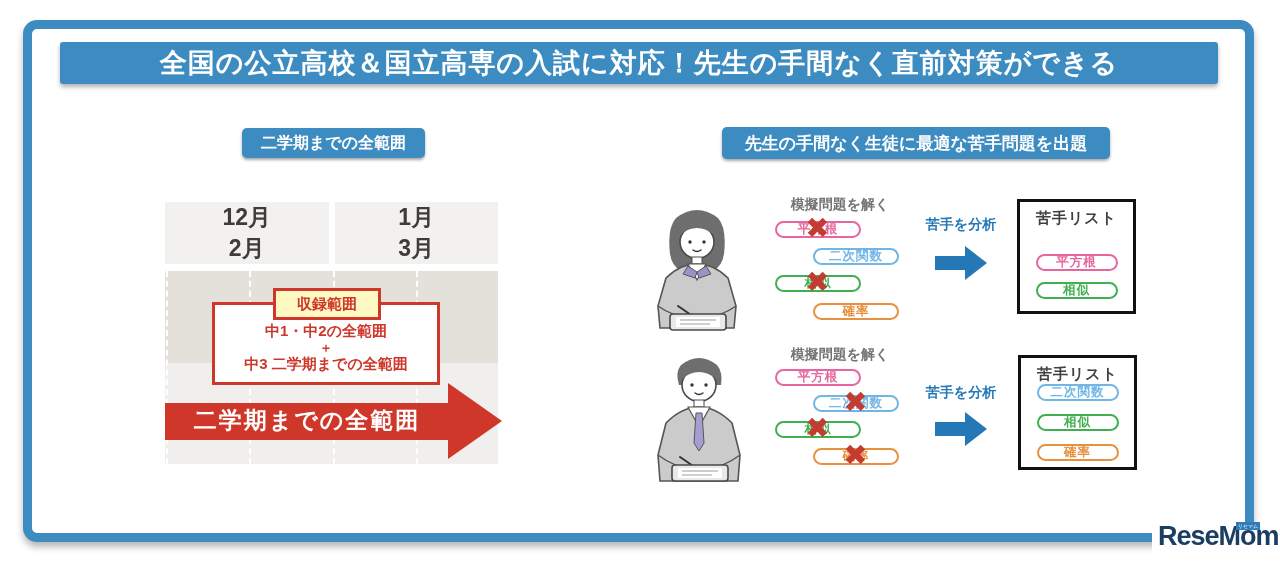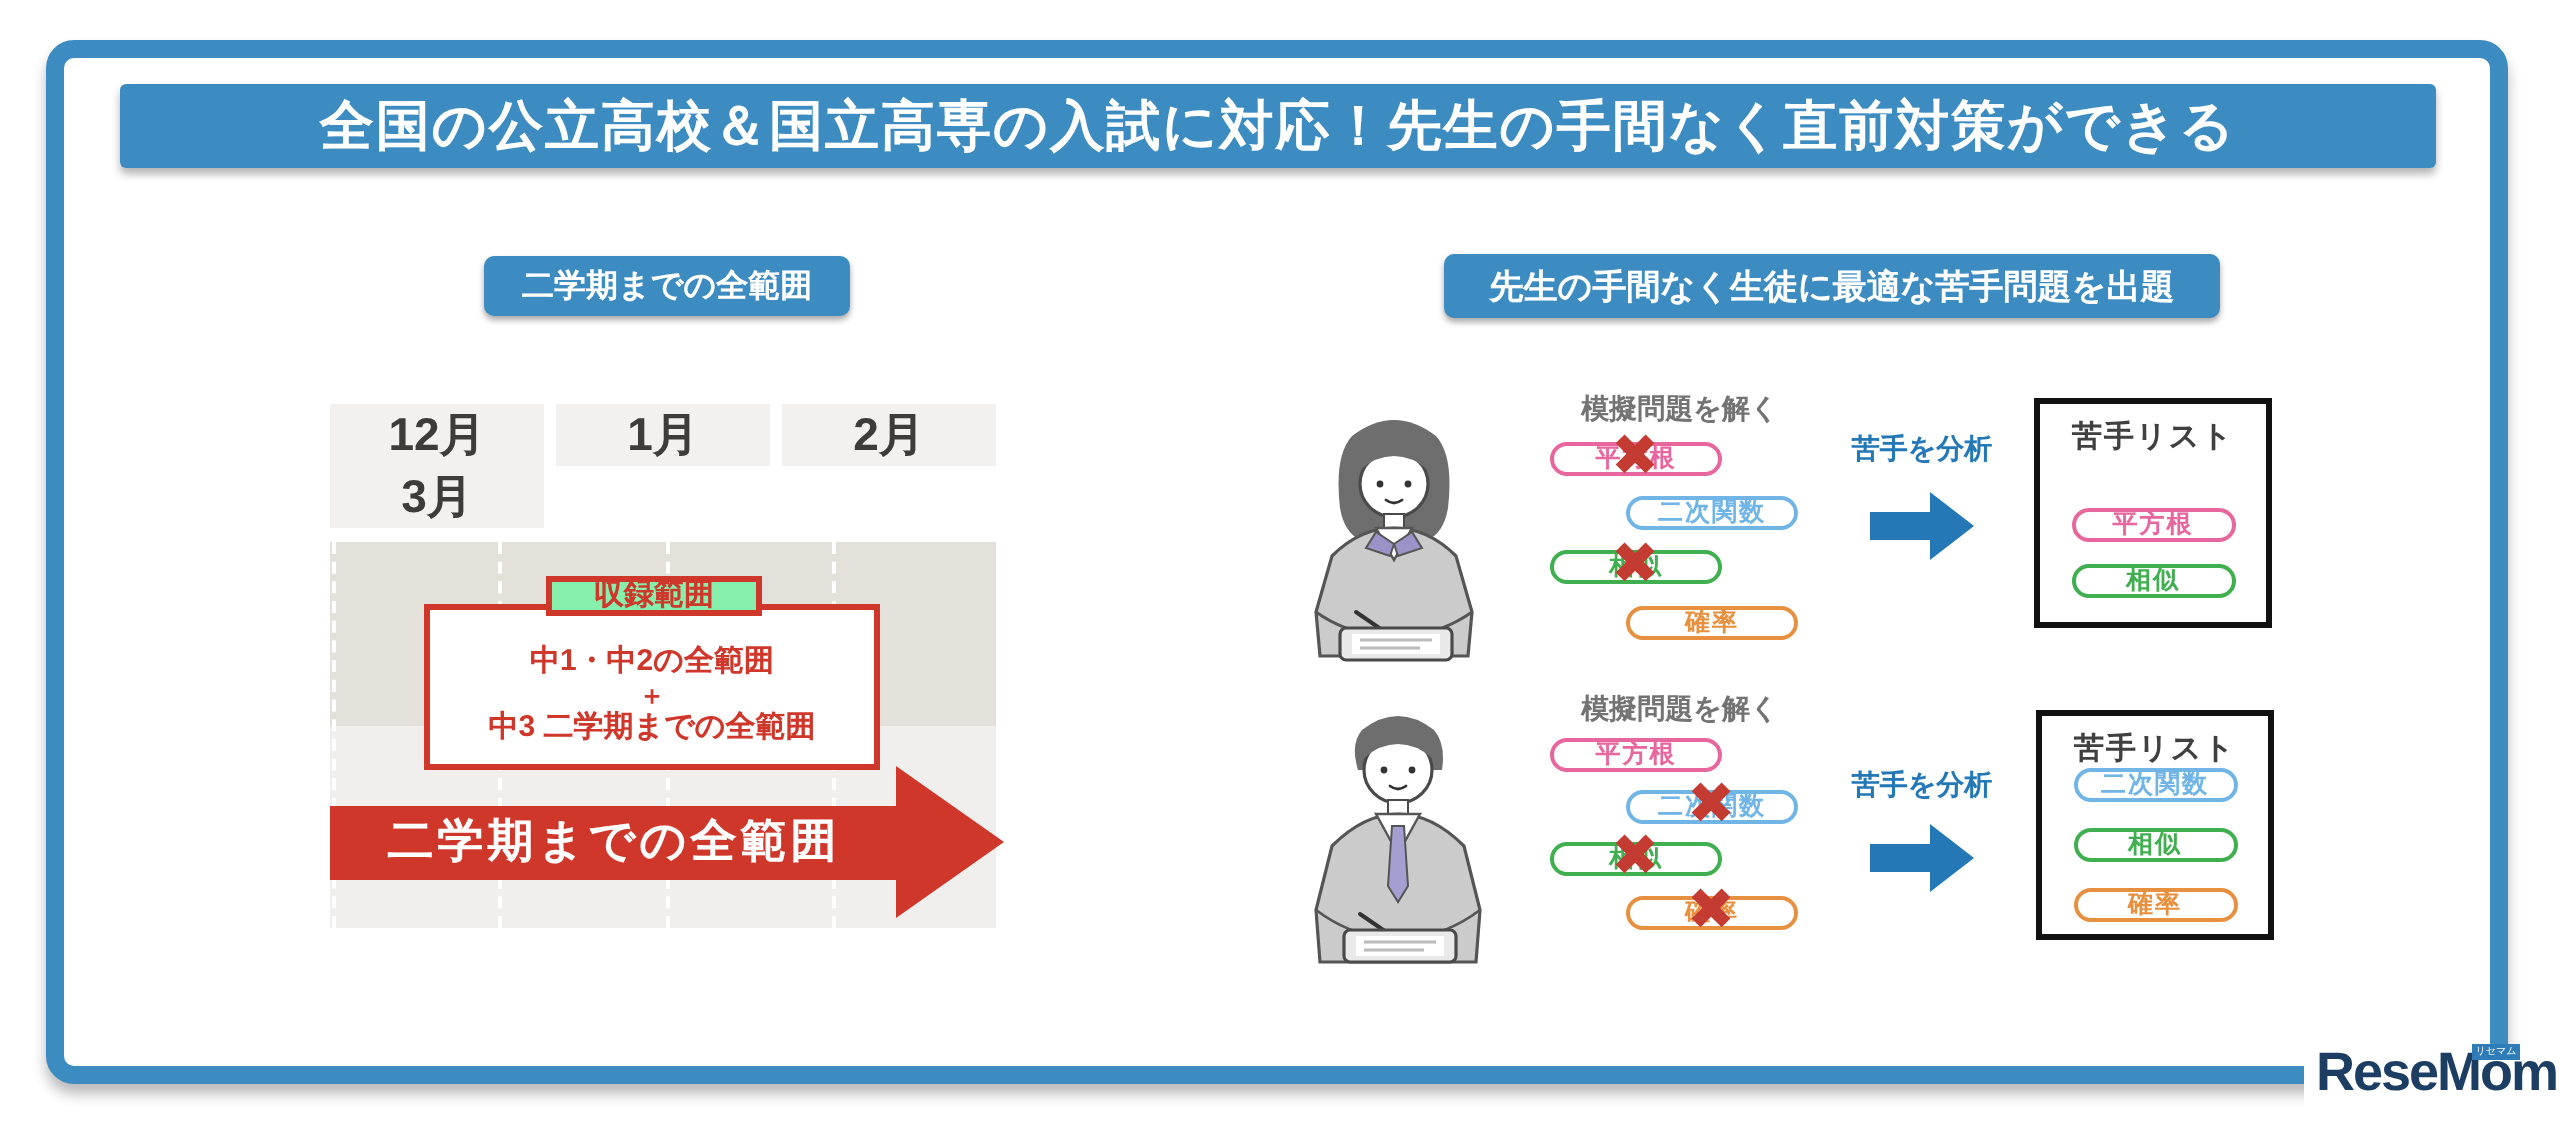--- a/index.html
+++ b/index.html
@@ -17,33 +17,33 @@
 
   .badge { position:absolute; background:#3d8cc1; color:#fff; font-weight:bold;
            display:flex; align-items:center; justify-content:center;
            border-radius:5px; box-shadow:0 2px 3px rgba(0,0,0,.35); }
   .badge.left  { left:242px; top:128px; width:183px; height:30px; font-size:16px; }
   .badge.right { left:722px; top:127px; width:388px; height:32px; font-size:17px; }
 
   
   .timeline { position:absolute; left:165px; top:202px; width:333px; height:262px; }
   .months { position:absolute; left:0; top:0; width:333px; height:60px;
-            display:grid; grid-template-columns:1fr 1fr 1fr; column-gap:6px; }
+            display:grid; grid-template-columns:1fr 1fr; column-gap:6px; }
   .month-cell { background:#f2f1ef; display:flex; align-items:center; justify-content:center;
                 font-size:23px; font-weight:bold; color:#3e3c3b; }
   .band-beige { position:absolute; left:0; top:69px; width:333px; height:92px; background:#e4e0da; }
   .band-gray  { position:absolute; left:0; top:161px; width:333px; height:101px; background:#f1efed; }
   .dash { position:absolute; top:69px; height:193px; width:0; border-left:2px dashed #fff; }
 
   .range-box { position:absolute; left:47px; top:100px; width:228px; height:83px;
                background:#fff; border:3px solid #cf372b; color:#cf372b;
                font-weight:bold; font-size:15px; text-align:center; line-height:1.25;
                padding-top:17px; }
-  .range-label { position:absolute; left:58px; top:-17px; width:108px; height:20px;
-                 background:#86efac; border:3px solid #cf372b; color:#cf372b;
+  .range-label { position:absolute; left:58px; top:-17px; width:108px; height:32px;
+                 background:#fef9c3; border:3px solid #cf372b; color:#cf372b;
                  font-weight:bold; font-size:15px; display:flex; align-items:center; justify-content:center; }
   .range-plus { font-size:13px; line-height:1.1; }
 
   .red-arrow-svg { position:absolute; left:0; top:181px; width:337px; height:76px; }
   .red-arrow-label { position:absolute; left:24px; top:199px; width:236px; height:38px;
                      color:#fff; font-weight:bold; font-size:23px; letter-spacing:2px;
                      display:flex; align-items:center; justify-content:center; white-space:nowrap; }
 
   
   .solve-label { position:absolute; width:140px; text-align:center; font-weight:bold;

